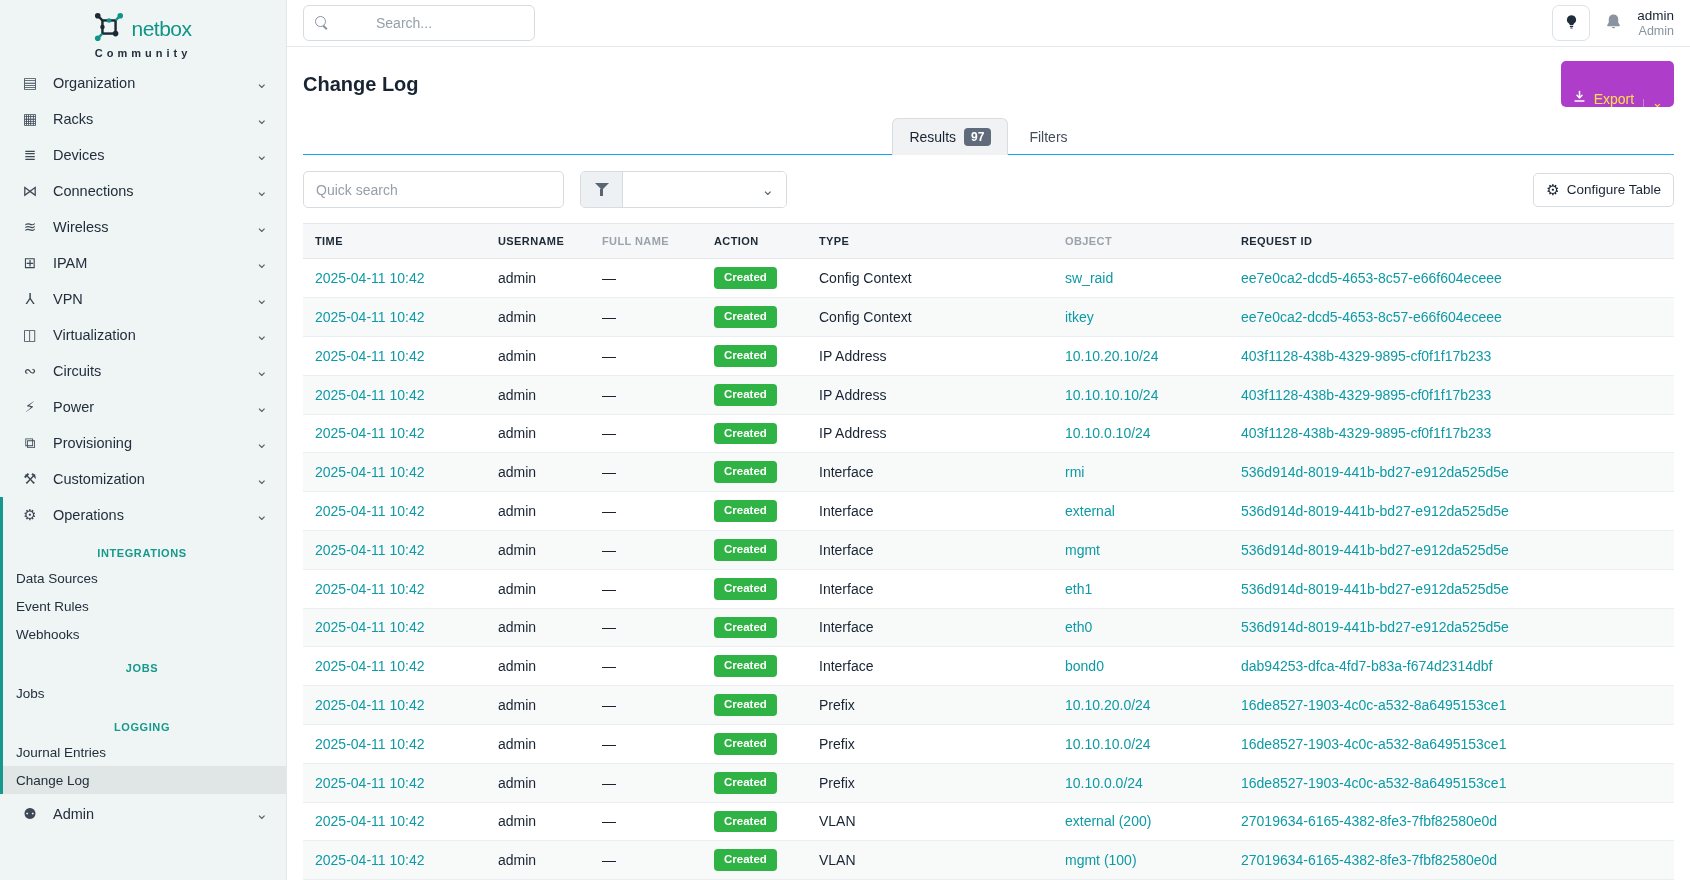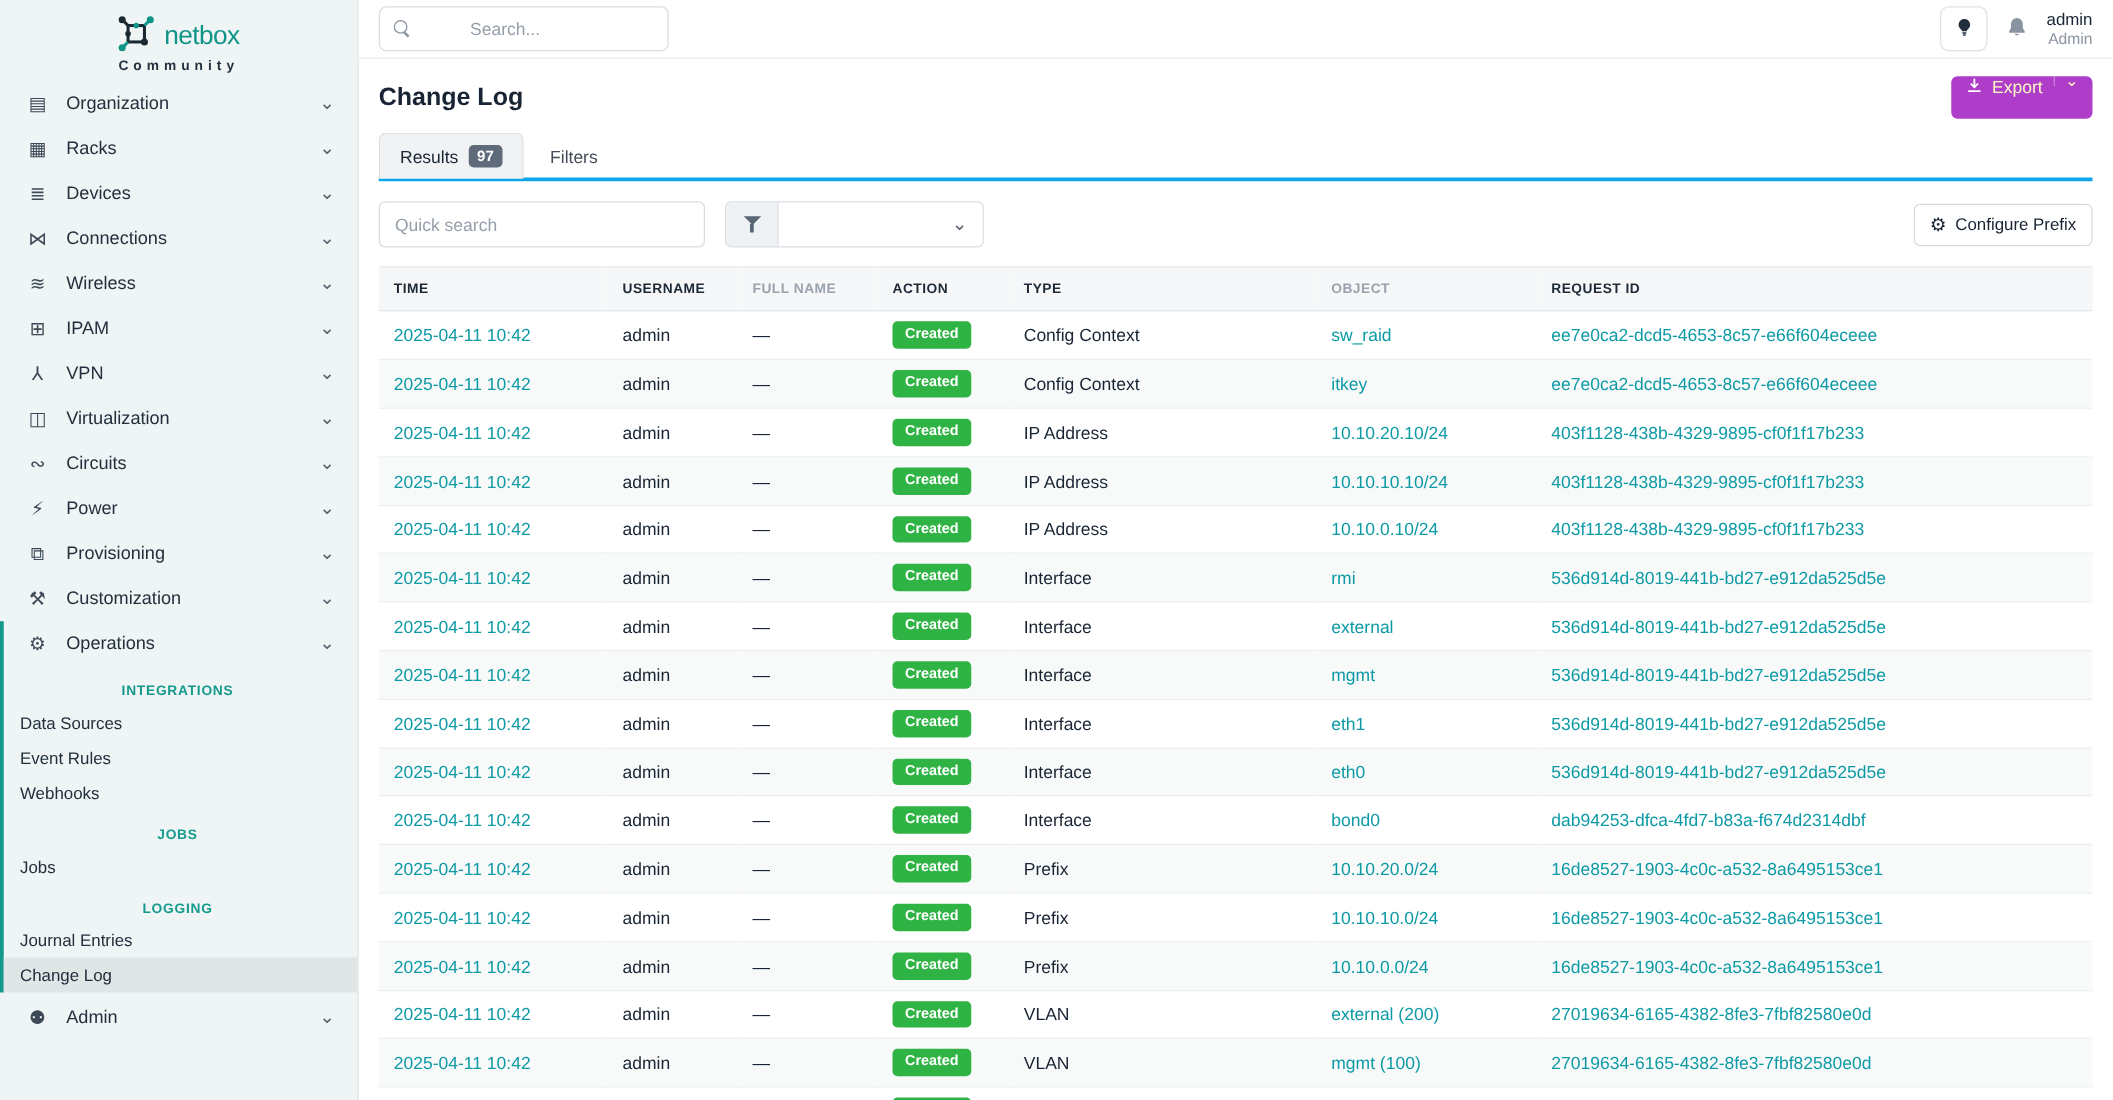--- a/index.html
+++ b/index.html
@@ -76,27 +76,27 @@
   .bell-btn { background:none; border:none; cursor:pointer; display:flex; align-items:center; }
   .user-chip { text-align:right; line-height:1.15; cursor:pointer; }
   .user-name { font-size:13.5px; color:#182433; font-weight:500; }
   .user-role { font-size:12.5px; color:#8a94a0; }
 
   
   .content { padding:10px 16px 0; flex:1; overflow:hidden; }
   .title-row { display:flex; align-items:center; margin:4px 0 10px; }
   .page-title { font-size:20px; font-weight:700; color:#182433; }
   .export-btn {
-    margin-left:auto; background:#ae3ec9; color:#fef9c3; border:none; border-radius:5px;
-    height:34px; padding:0 11px; font-size:14px; font-weight:500; cursor:pointer;
-    display:flex; align-items:flex-start; gap:7px; font-family:inherit;
+    margin-left:auto; background:#ae3ec9; color:#fde047; border:none; border-radius:5px;
+    height:46px; padding:0 11px; font-size:14px; font-weight:500; cursor:pointer;
+    display:flex; align-items:flex-end; gap:7px; font-family:inherit;
   }
   .export-caret { border-left:1px solid rgba(255,255,255,0.35); padding-left:8px; margin-left:2px; font-size:13px; line-height:8px; }
 
-  .tabs { display:flex; border-bottom:3px solid #0ea5e9; gap:4px; padding:0; }
+  .tabs { display:flex; border-bottom:1px solid #0ea5e9; gap:4px; padding:0;justify-content:center; }
   .tab {
     padding:9px 16px; font-size:14px; color:#434d59; cursor:pointer;
     border:1px solid transparent; border-bottom:none; border-radius:6px 6px 0 0;
     display:flex; align-items:center; gap:8px; position:relative; top:1px;
   }
   .tab.active { background:#f0f2f4; border-color:#d9dde2; color:#182433; }
   .tab-badge {
     background:#5f6b7a; color:#fff; font-size:12px; font-weight:600;
     border-radius:4px; padding:2px 7px; line-height:1.2;
   }
@@ -354,21 +354,21 @@
       <div class="filter-group">
         <button class="funnel-btn">
           <span class="funnel"></span>
         </button>
         <div class="filter-select">
           <span class="chev">⌄</span>
         </div>
       </div>
       <button class="configure-btn">
         <span class="gear-glyph">⚙</span>
-        <span>Configure Prefix</span>
+        <span>Configure Table</span>
       </button>
     </div>
 
     <table class="log-table">
       <colgroup>
         <col style="width:183px">
           <col style="width:104px">
           <col style="width:112px">
         <col style="width:105px">
           <col style="width:246px">

